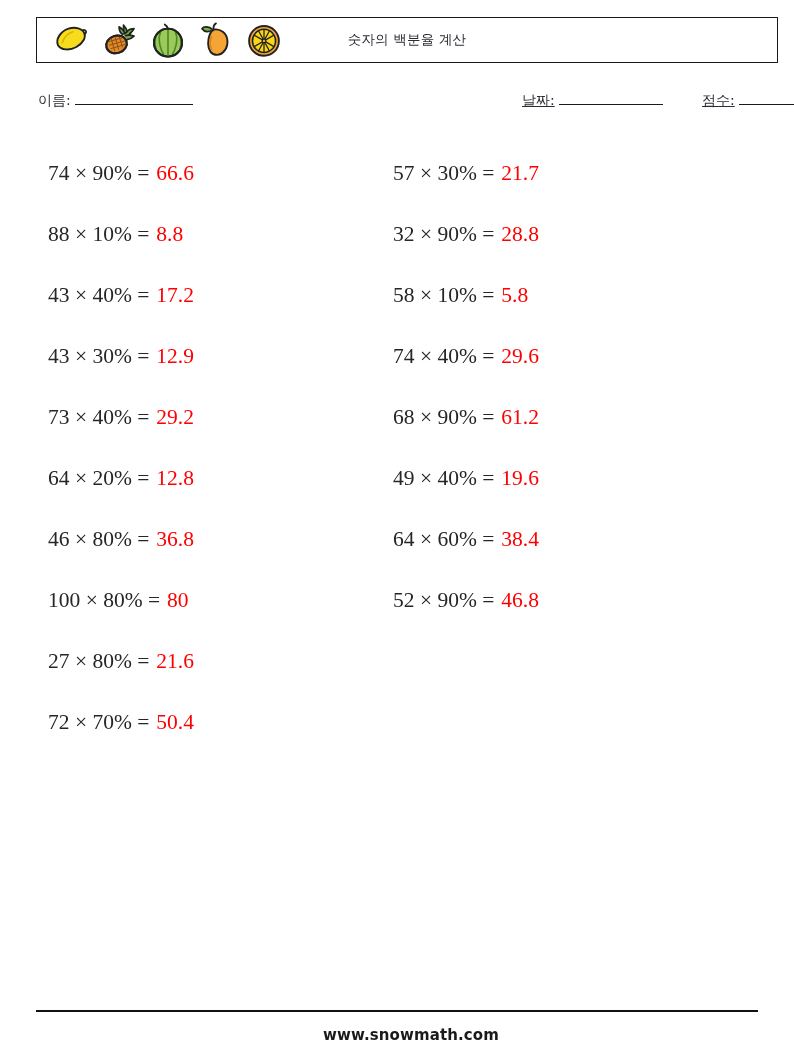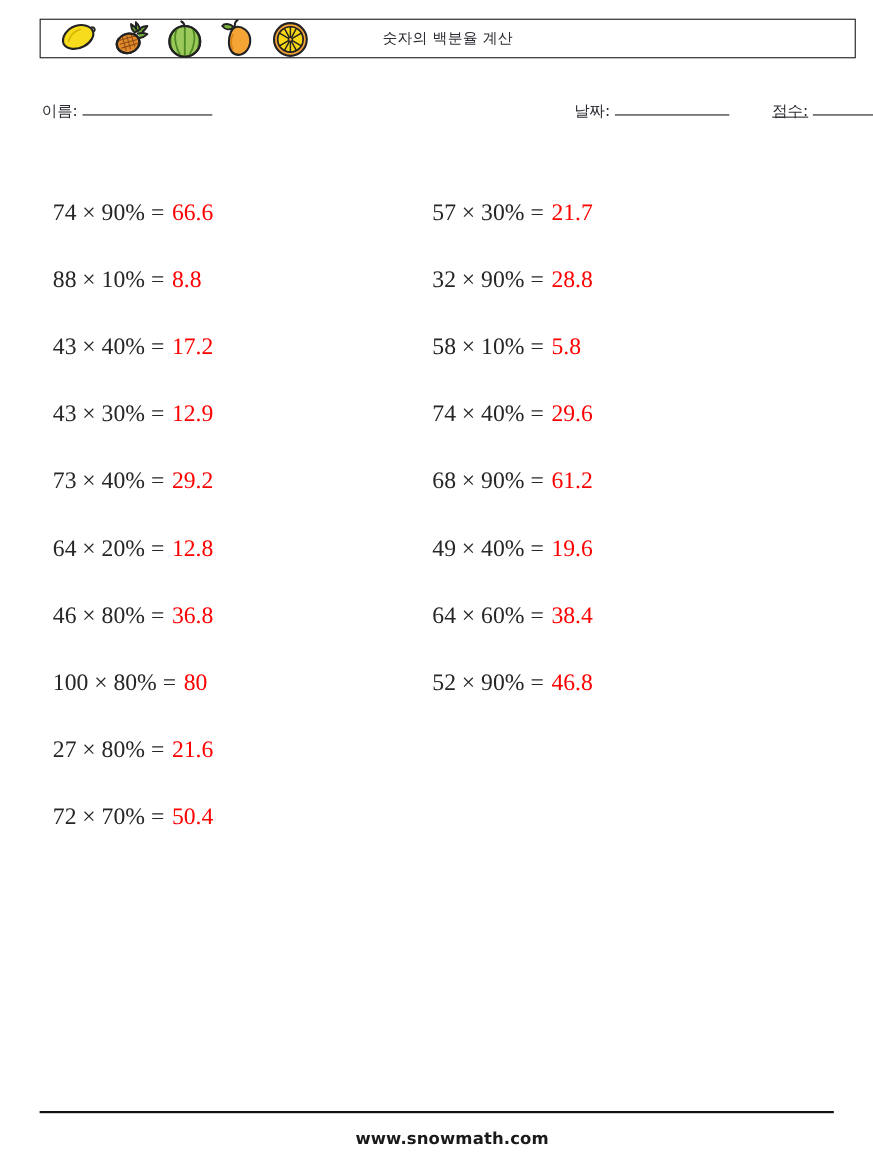--- a/index.html
+++ b/index.html
@@ -15,21 +15,21 @@
     color: #1a1a1a;
     overflow: hidden;
   }
 
   
   .header-box {
     position: absolute;
     left: 36px;
     top: 17px;
     width: 742px;
-    height: 36px;
+    height: 46px;
     border: 1.5px solid #1b1b1b;
     box-sizing: border-box;
   }
   .fruit-strip {
     position: absolute;
     left: 8px;
     top: 0;
     height: 100%;
     display: flex;
     align-items: center;
@@ -73,20 +73,21 @@
     position: absolute;
     left: 0;
     top: 0;
     white-space: nowrap;
   }
   .meta-date {
     position: absolute;
     left: 484px;
     top: 0;
     white-space: nowrap;
+    text-decoration: underline;
   }
   .meta-score {
     position: absolute;
     left: 664px;
     top: 0;
     white-space: nowrap;
     text-decoration: underline;
   }
   .blank-line {
     display: inline-block;
@@ -108,21 +109,21 @@
   .col {
     position: absolute;
     top: 0;
   }
   .col-left  { left: 48px;  width: 330px; }
   .col-right { left: 393px; width: 330px; }
 
   .problem-row {
     height: 61px;
     display: flex;
-    align-items: flex-end;
+    align-items: center;
     white-space: nowrap;
     font-size: 21.5px;
     line-height: 1;
   }
   .q-text {
     color: #262626;
     font-family: "Liberation Serif", "DejaVu Serif", serif;
   }
   .ans {
     color: #fe0000;

